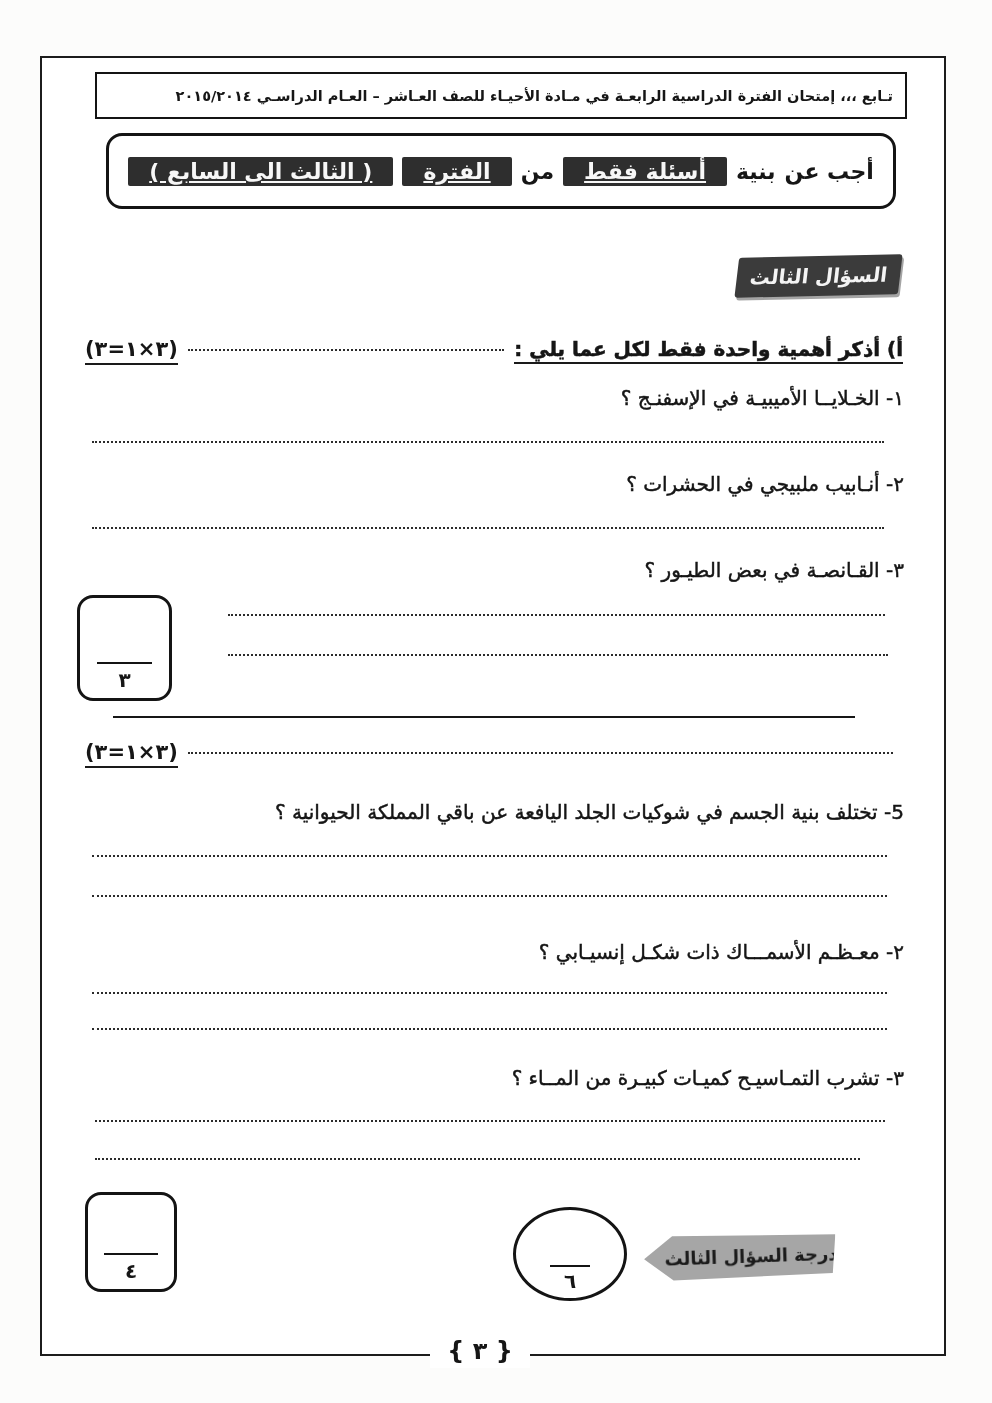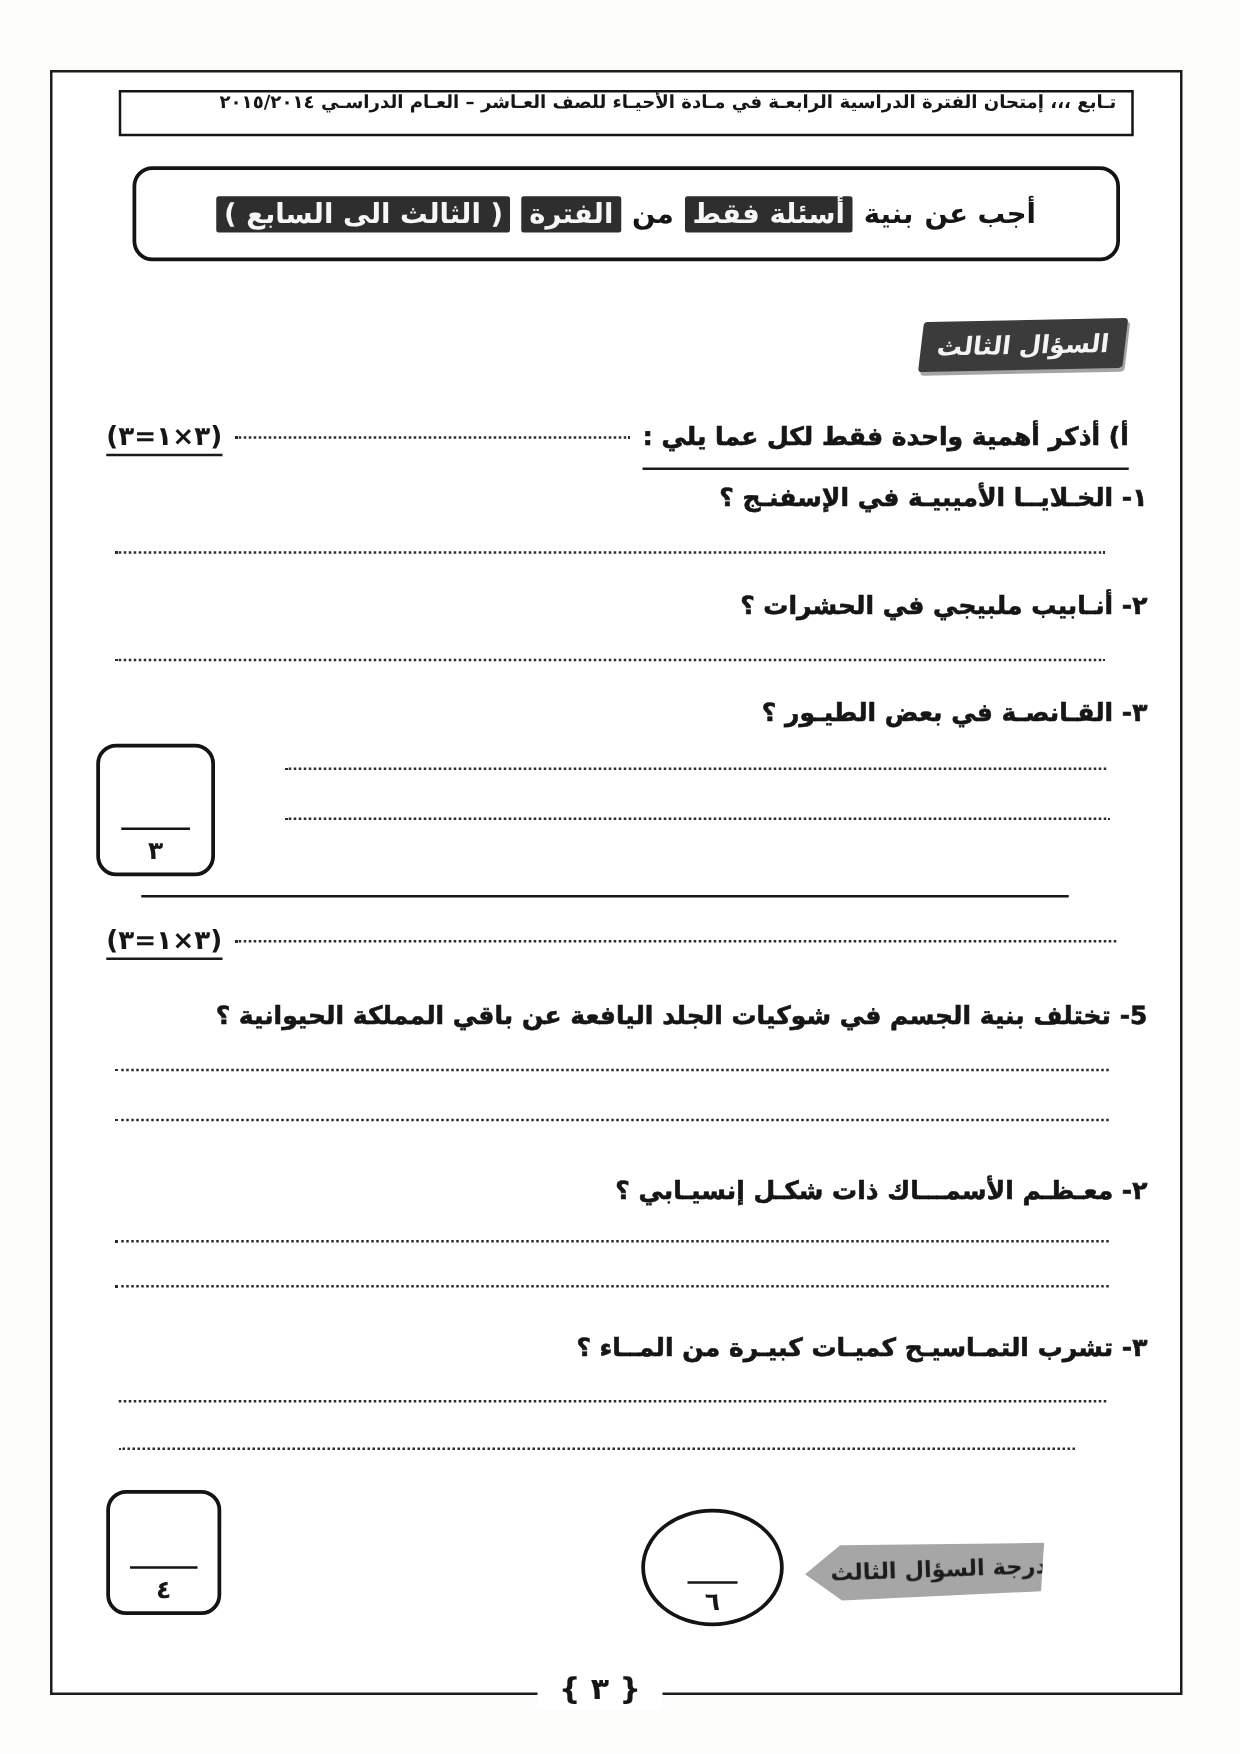--- a/index.html
+++ b/index.html
@@ -7,58 +7,58 @@
     width:992px;height:1403px;position:relative;
     background:#fcfcfb;color:#161616;
     font-family:"DejaVu Sans","Liberation Sans",sans-serif;
     direction:rtl;overflow:hidden;
   }
   .page-frame{
     position:absolute;left:40px;top:56px;width:906px;height:1300px;
     border:2px solid #1c1c1c;background:#ffffff;box-sizing:border-box;
   }
   .header-box{
-    position:absolute;left:95px;top:72px;width:812px;height:37px;
+    position:absolute;left:95px;top:72px;width:812px;height:47px;
     border:2px solid #141414;box-sizing:border-box;background:#fff;
-    display:flex;align-items:flex-start;padding:0 12px;
+    display:flex;align-items:center;padding:0 12px;
     font-size:14.5px;font-weight:bold;white-space:nowrap;
   }
   .title-box{
     position:absolute;left:106px;top:133px;width:790px;height:76px;
     border:3px solid #141414;border-radius:16px;box-sizing:border-box;background:#fff;
     display:flex;align-items:center;justify-content:center;gap:9px;
     font-size:22px;font-weight:bold;white-space:nowrap;
   }
-  .chip{background:#2e2e2e;color:#f7f7f7;padding:2px 6px;border-radius:2px;}
+  .chip{background:#2e2e2e;color:#f7f7f7;padding:2px 21px;border-radius:2px;text-decoration:underline;}
   .chip-underline{border-bottom:3px solid #141414;padding-bottom:3px;}
   .badge{
     position:absolute;left:737px;top:256px;width:163px;height:40px;
     background:#3b3b3b;color:#f4f4f4;border-radius:3px;
     display:flex;align-items:center;justify-content:center;
     font-size:20px;font-weight:bold;
     transform:skewX(-8deg) rotate(-1.2deg);
     box-shadow:2px 3px 0 rgba(90,90,90,.55);
   }
   .q-row{
     position:absolute;left:85px;width:818px;height:32px;
     display:flex;align-items:baseline;
     font-size:20px;font-weight:bold;
   }
   .q-heading{
     -webkit-text-stroke:.5px #111;
-    border-bottom:2.5px solid #1a1a1a;padding-bottom:13px;white-space:nowrap;
+    border-bottom:2.5px solid #1a1a1a;padding-bottom:1px;white-space:nowrap;
   }
   .leader{flex:1;border-bottom:2.5px dotted #2b2b2b;margin:0 10px;transform:translateY(-5px);}
   .marks{
     direction:ltr;unicode-bidi:bidi-override;
     font-size:21px;font-weight:bold;border-bottom:2px solid #1a1a1a;padding-bottom:2px;
   }
   .item{
-    position:absolute;left:100px;width:818px;text-align:right;
-    font-size:20px;font-weight:bold;-webkit-text-stroke:.45px #111;white-space:nowrap;
+    position:absolute;left:86px;width:818px;text-align:right;
+    font-size:20px;font-weight:normal;-webkit-text-stroke:.45px #111;white-space:nowrap;
   }
   .dotline{position:absolute;height:0;border-top:2.5px dotted #2b2b2b;}
   .score-box{
     position:absolute;border:3px solid #141414;border-radius:16px;background:#fff;
     box-sizing:border-box;display:flex;flex-direction:column;
     align-items:center;justify-content:flex-end;padding-bottom:6px;
     font-size:20px;font-weight:bold;
   }
   .score-bar{width:62%;border-top:2.5px solid #141414;margin-bottom:4px;}
   .divider{position:absolute;left:113px;top:716px;width:742px;height:0;border-top:2.5px solid #161616;}

